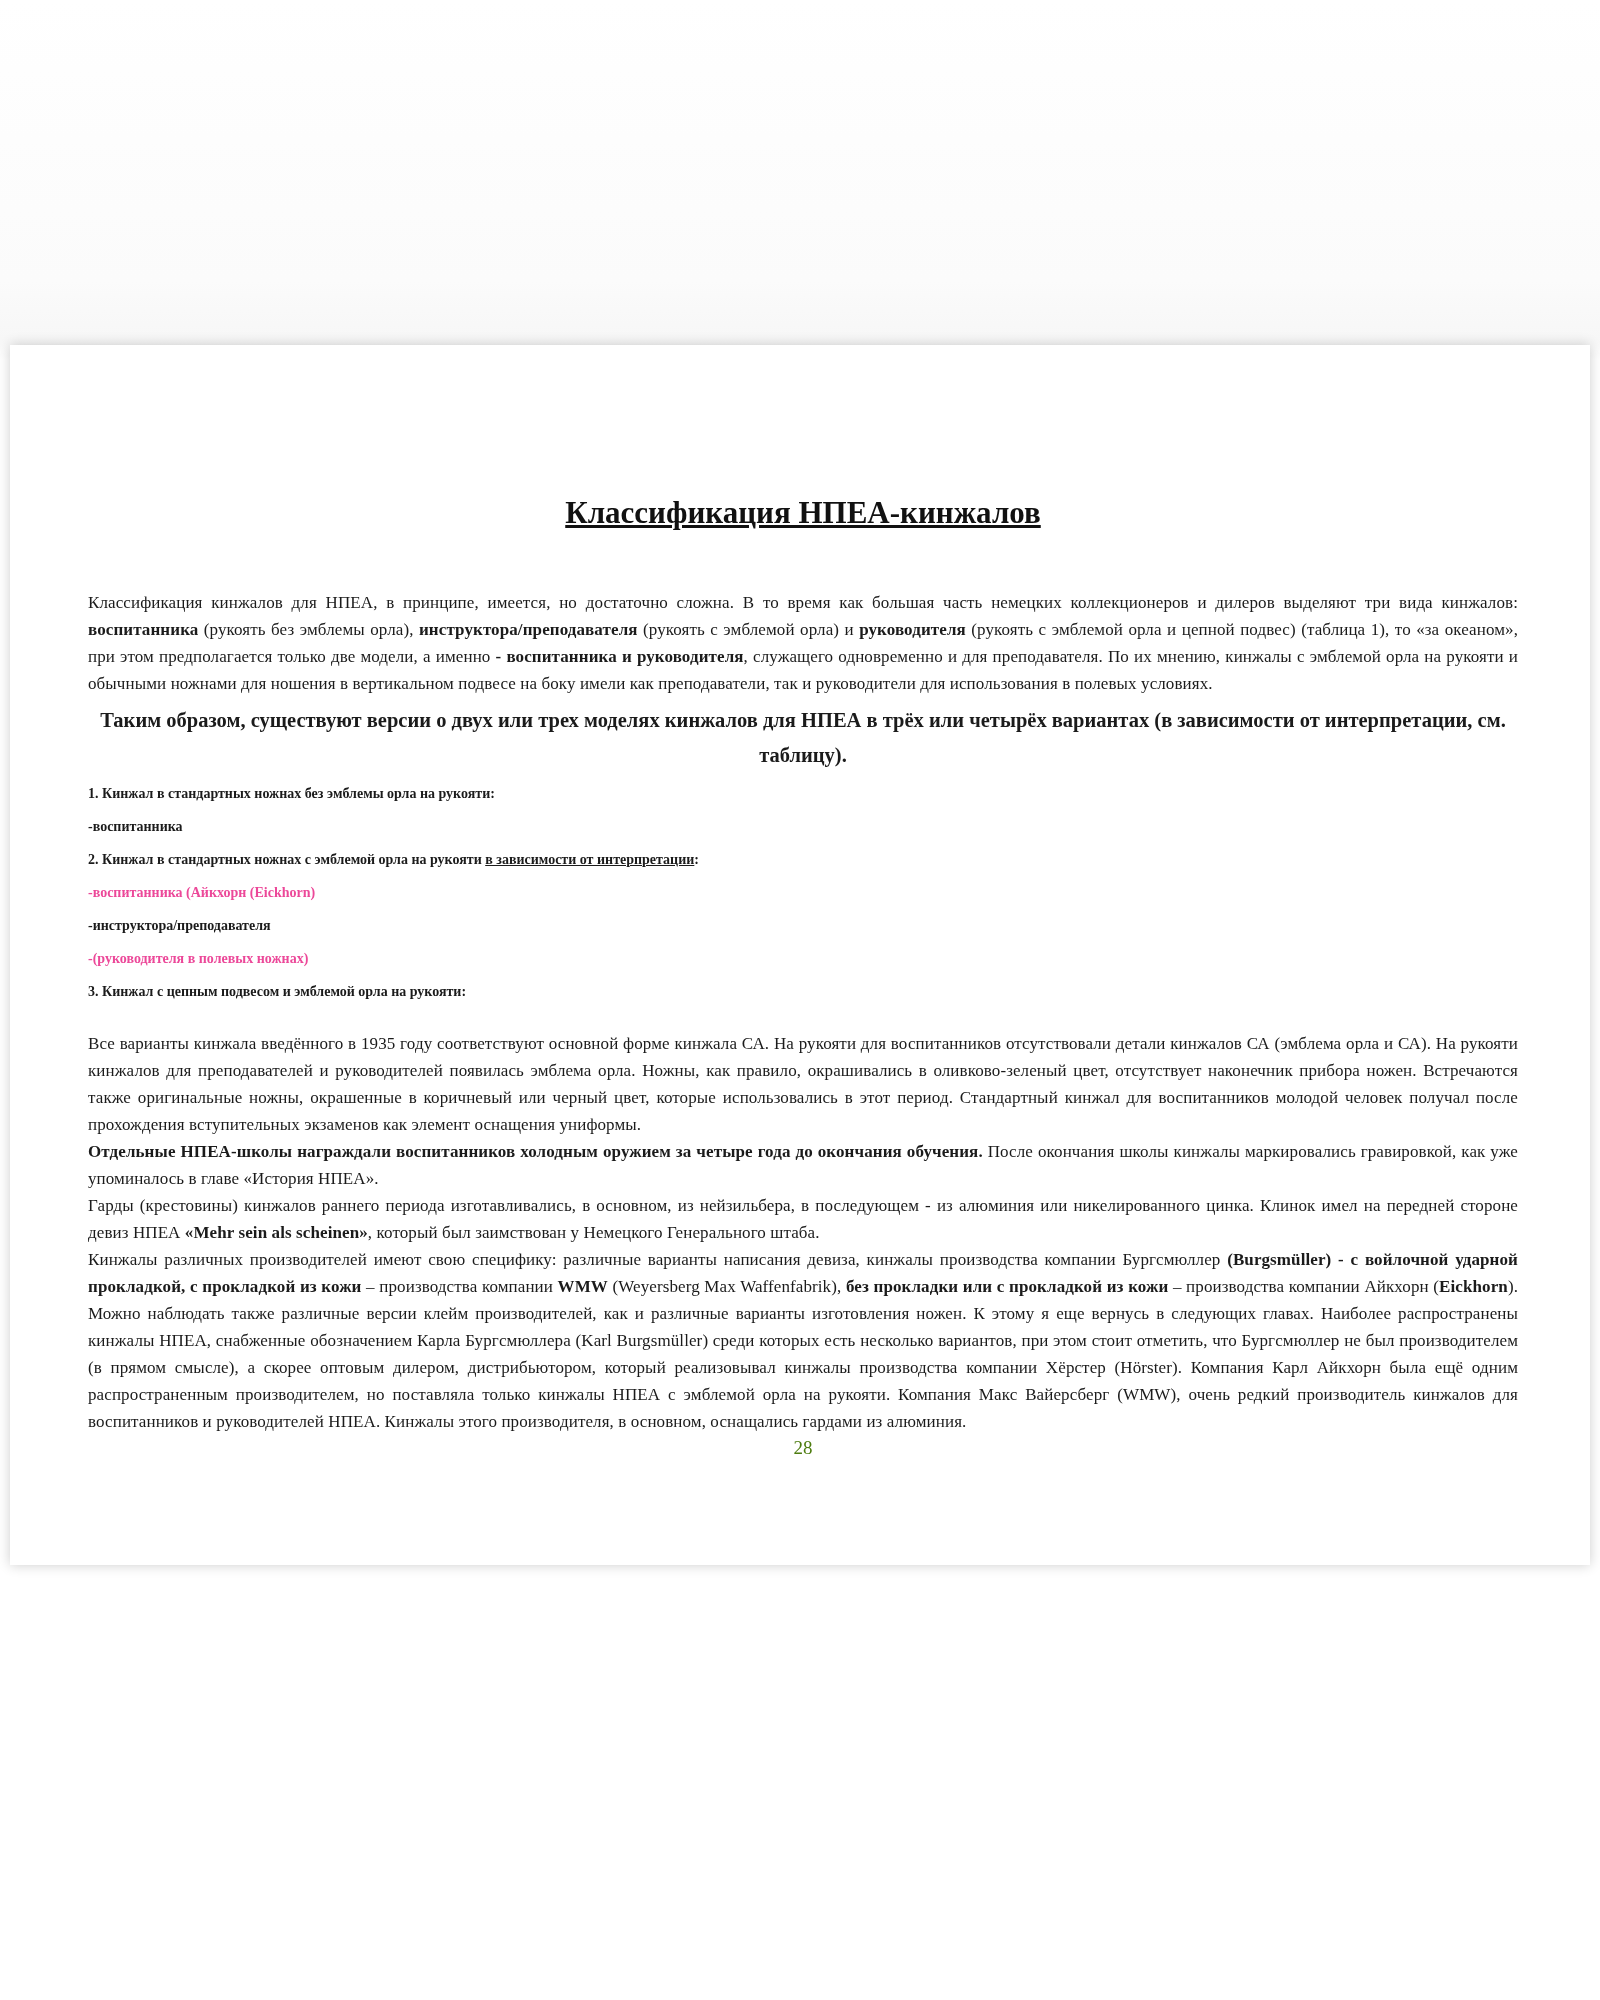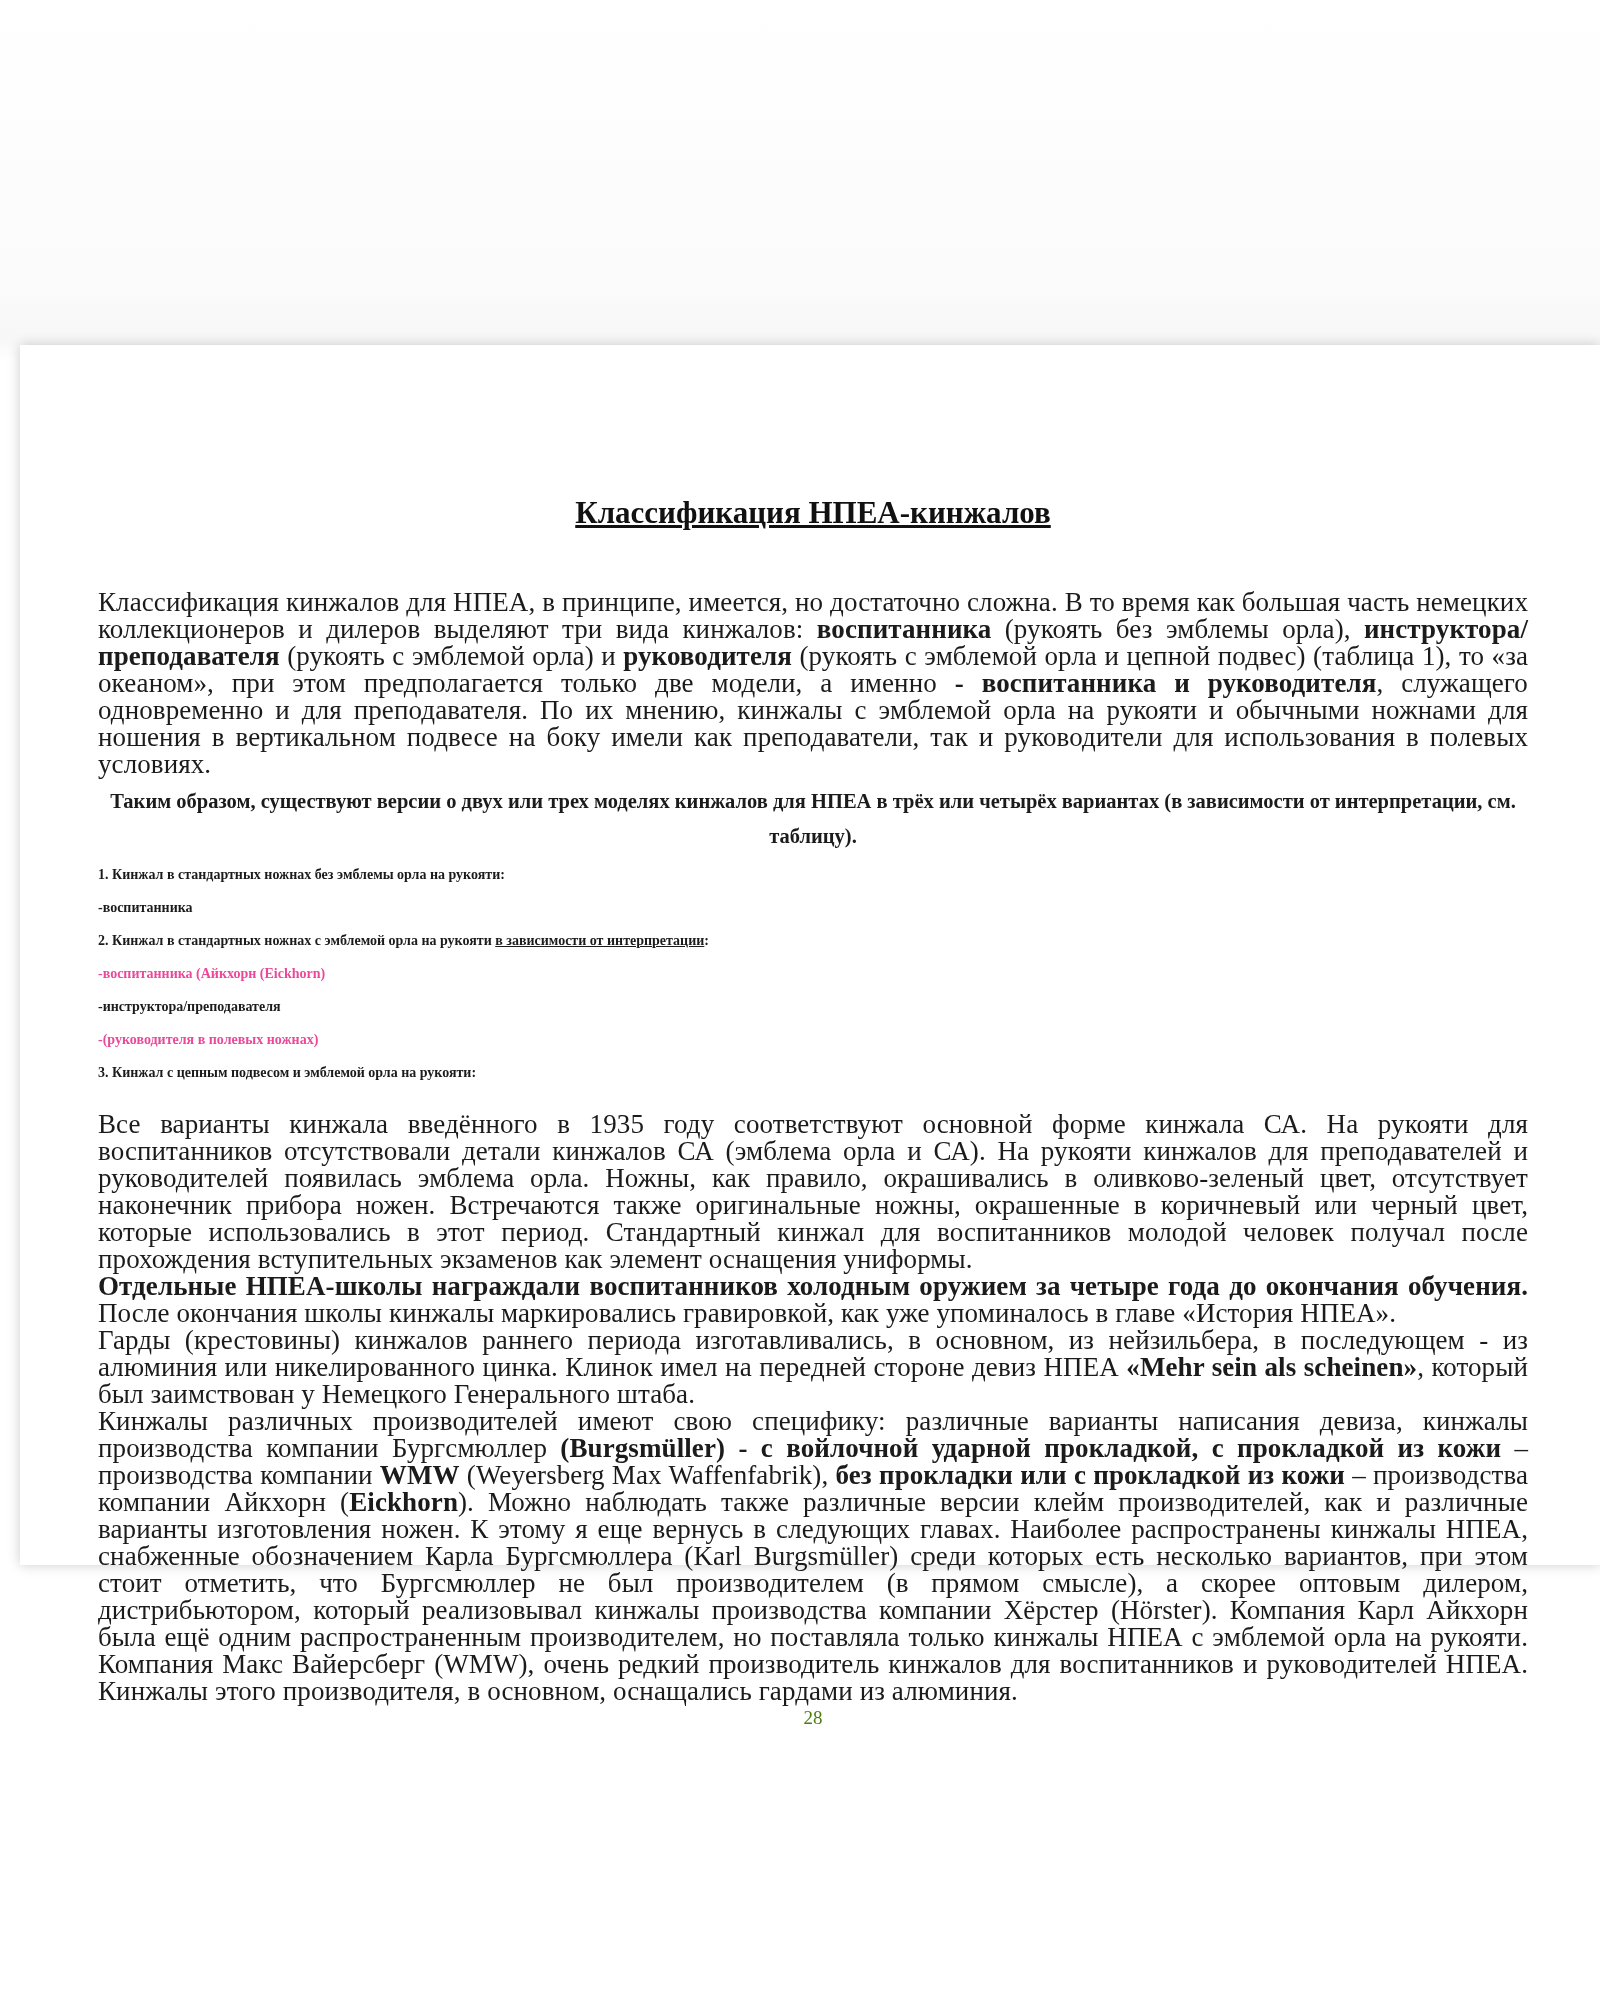--- a/index.html
+++ b/index.html
@@ -9,41 +9,41 @@
     font-family: "Liberation Serif", "DejaVu Serif", serif;
   }
   .canvas {
     width: 1600px;
     height: 2000px;
     background: linear-gradient(#ffffff 0%, #fbfbfb 14%, #f7f7f7 17%, #ffffff 18%);
     position: relative;
   }
   .sheet {
     position: absolute;
-    left: 20px;
+    left: 10px;
     top: 345px;
     width: 1580px;
     height: 1220px;
     background: #ffffff;
     box-shadow: 0 0 12px rgba(0,0,0,0.20);
     box-sizing: border-box;
     padding: 62px 72px 0 78px;
     color: #1b1b1b;
   }
   h1.doc-title {
     margin: 88px 0 58px 0;
     text-align: center;
     font-size: 31px;
     font-weight: bold;
     text-decoration: underline;
     color: #111;
   }
   p.body {
     margin: 0;
-    font-size: 27px;
+    font-size: 17px;
     line-height: 27px;
     text-align: justify;
     letter-spacing: 0.1px;
   }
   p.thesis {
     margin: 6px 0 4px 0;
     font-size: 20.5px;
     line-height: 35px;
     font-weight: bold;
     text-align: center;

